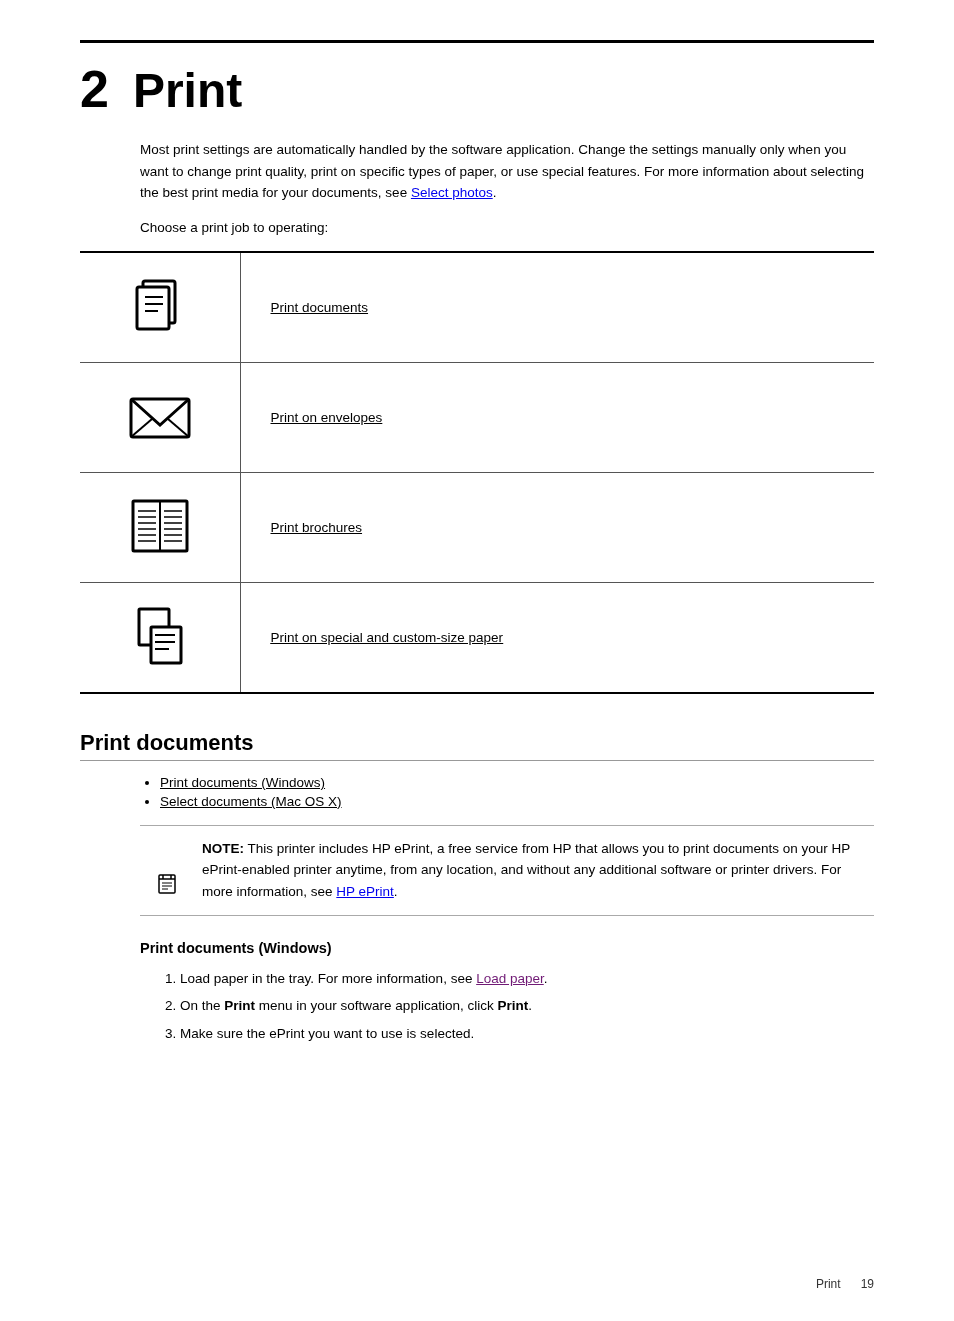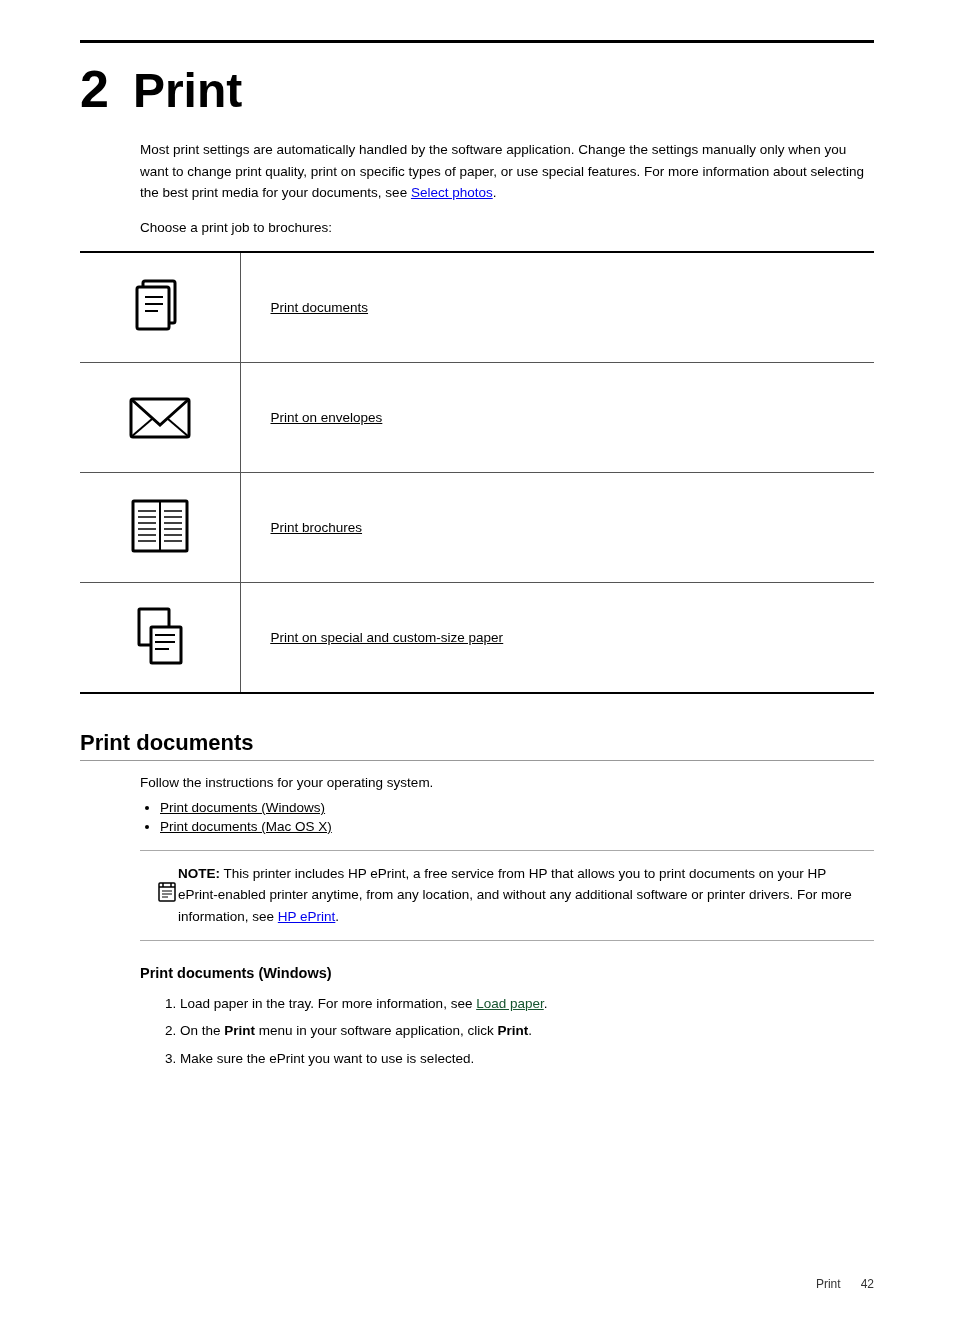--- a/index.html
+++ b/index.html
@@ -139,22 +139,22 @@
     }
 
     
     .note-box {
       border-top: 1px solid #aaa;
       border-bottom: 1px solid #aaa;
       padding: 12px 16px;
       margin-left: 60px;
       margin-bottom: 24px;
       display: flex;
-      gap: 0;
-      align-items: center;
+      gap: 24px;
+      align-items: flex-end;
       font-size: 13.5px;
       line-height: 1.6;
     }
 
     .note-icon {
       flex-shrink: 0;
       font-size: 16px;
       margin-top: 2px;
     }
 
@@ -176,21 +176,21 @@
     }
 
     .numbered-list li {
       list-style-type: decimal;
       margin-bottom: 6px;
       font-size: 13.5px;
       line-height: 1.6;
     }
 
     .numbered-list li a {
-      color: #14532d;
+      color: #701a75;
       text-decoration: underline;
     }
 
     
     .page-footer {
       position: absolute;
       bottom: 30px;
       right: 80px;
       font-size: 12px;
       color: #333;
@@ -207,21 +207,21 @@
 
   <div class="chapter-heading">
     <span class="chapter-number">2</span>
     <span class="chapter-title">Print</span>
   </div>
 
   <p class="intro-text">
     Most print settings are automatically handled by the software application. Change the settings manually only when you want to change print quality, print on specific types of paper, or use special features. For more information about selecting the best print media for your documents, see <a href="#">Select photos</a>.
   </p>
 
-  <p class="choose-text">Choose a print job to brochures:</p>
+  <p class="choose-text">Choose a print job to operating:</p>
 
   <table class="jobs-table">
     <tbody>
 
       <tr>
         <td>
           <svg class="icon-svg" viewBox="0 0 70 70" xmlns="http://www.w3.org/2000/svg">
 
             <rect x="18" y="10" width="32" height="42" rx="2" fill="white" stroke="black" stroke-width="3"></rect>
             <rect x="12" y="16" width="32" height="42" rx="2" fill="white" stroke="black" stroke-width="3"></rect>
@@ -294,28 +294,27 @@
         </td>
         <td>
           <a href="#" class="job-link">Print on special and custom-size paper</a>
         </td>
       </tr>
     </tbody>
   </table>
 
   <h2 class="section-heading">Print documents</h2>
 
-  <p class="section-intro">Follow the instructions for your operating system.</p>
 
   <ul class="bullet-list">
     <li>
       <a href="#">Print documents (Windows)</a>
     </li>
     <li>
-      <a href="#">Print documents (Mac OS X)</a>
+      <a href="#">Select documents (Mac OS X)</a>
     </li>
   </ul>
 
   <div class="note-box">
     <span class="note-icon">
       
       <svg width="22" height="22" viewBox="0 0 22 22" xmlns="http://www.w3.org/2000/svg">
         <rect x="3" y="2" width="16" height="18" rx="1" fill="white" stroke="black" stroke-width="1.5"></rect>
         <line x1="3" y1="6" x2="19" y2="6" stroke="black" stroke-width="1.5"></line>
         <line x1="7" y1="2" x2="7" y2="6" stroke="black" stroke-width="1.5"></line>
@@ -338,16 +337,16 @@
       Load paper in the tray. For more information, see <a href="#">Load paper</a>.
     </li>
     <li>
       On the <strong>Print</strong> menu in your software application, click <strong>Print</strong>.
     </li>
     <li>Make sure the ePrint you want to use is selected.</li>
   </ol>
 
   <div class="page-footer">
     <span>Print</span>
-    <span>42</span>
+    <span>19</span>
   </div>
 
 </div>
 
 </body></html>

